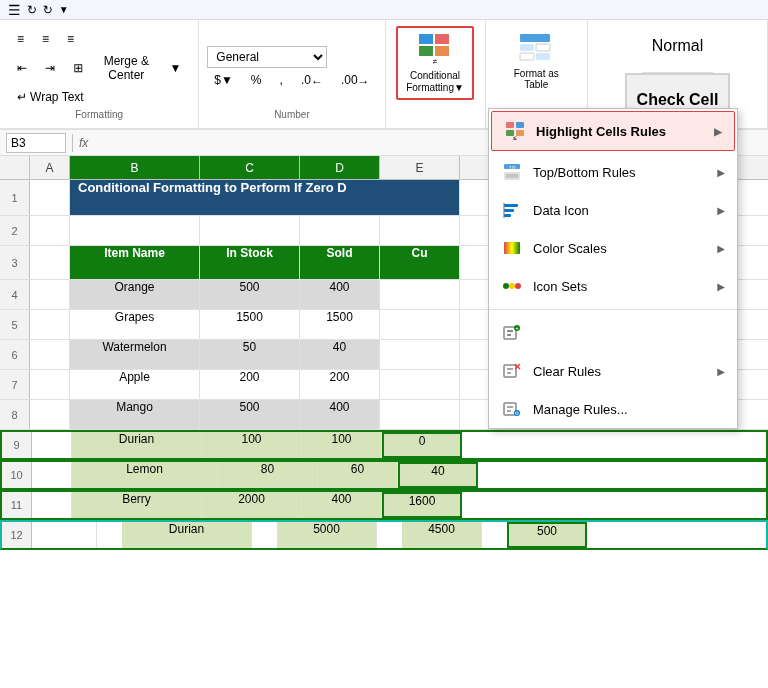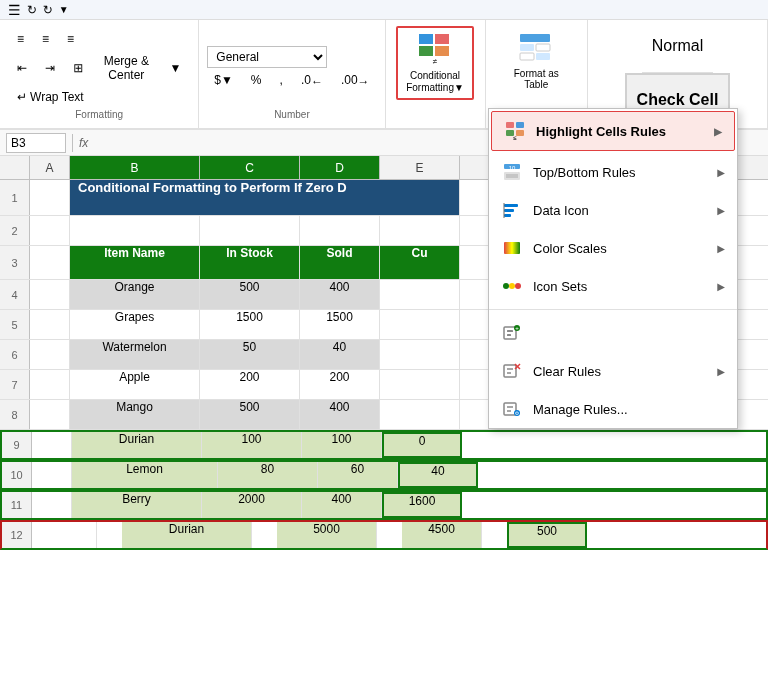--- a/index.html
+++ b/index.html
@@ -555,21 +555,21 @@
 
     <div class="ss-row" style="border:2px solid #107c10;">
       <div class="row-num">11</div>
       <div class="ss-cell" style="width:40px;"></div>
       <div class="ss-cell highlighted" style="width:130px;">Berry</div>
       <div class="ss-cell highlighted" style="width:100px;">2000</div>
       <div class="ss-cell highlighted" style="width:80px;">400</div>
       <div class="ss-cell highlighted" style="width:80px;border:2px solid #107c10;">1600</div>
     </div>
 
-    <div class="ss-row" style="border:2px solid #b91c1c;border-bottom:2px solid #107c10;gap:25px;">
+    <div class="ss-row" style="border:2px solid #14b8a6;border-bottom:2px solid #107c10;gap:25px;">
       <div class="row-num">12</div>
       <div class="ss-cell" style="width:40px;"></div>
       <div class="ss-cell highlighted" style="width:130px;">Durian</div>
       <div class="ss-cell highlighted" style="width:100px;">5000</div>
       <div class="ss-cell highlighted" style="width:80px;">4500</div>
       <div class="ss-cell highlighted" style="width:80px;border:2px solid #107c10;">500</div>
     </div>
 
   </div>
 

